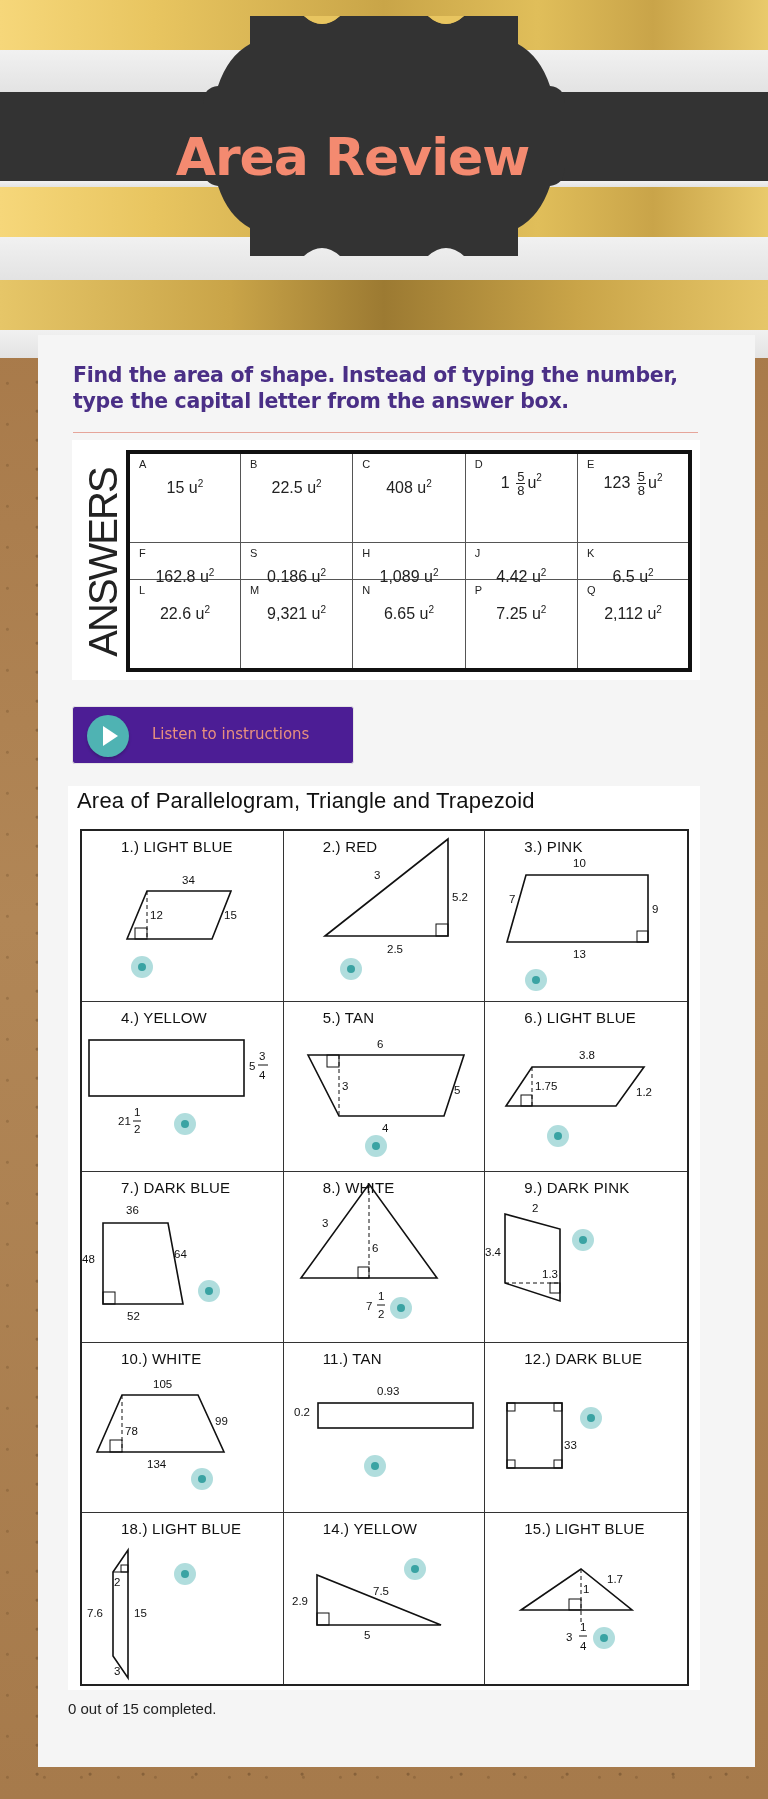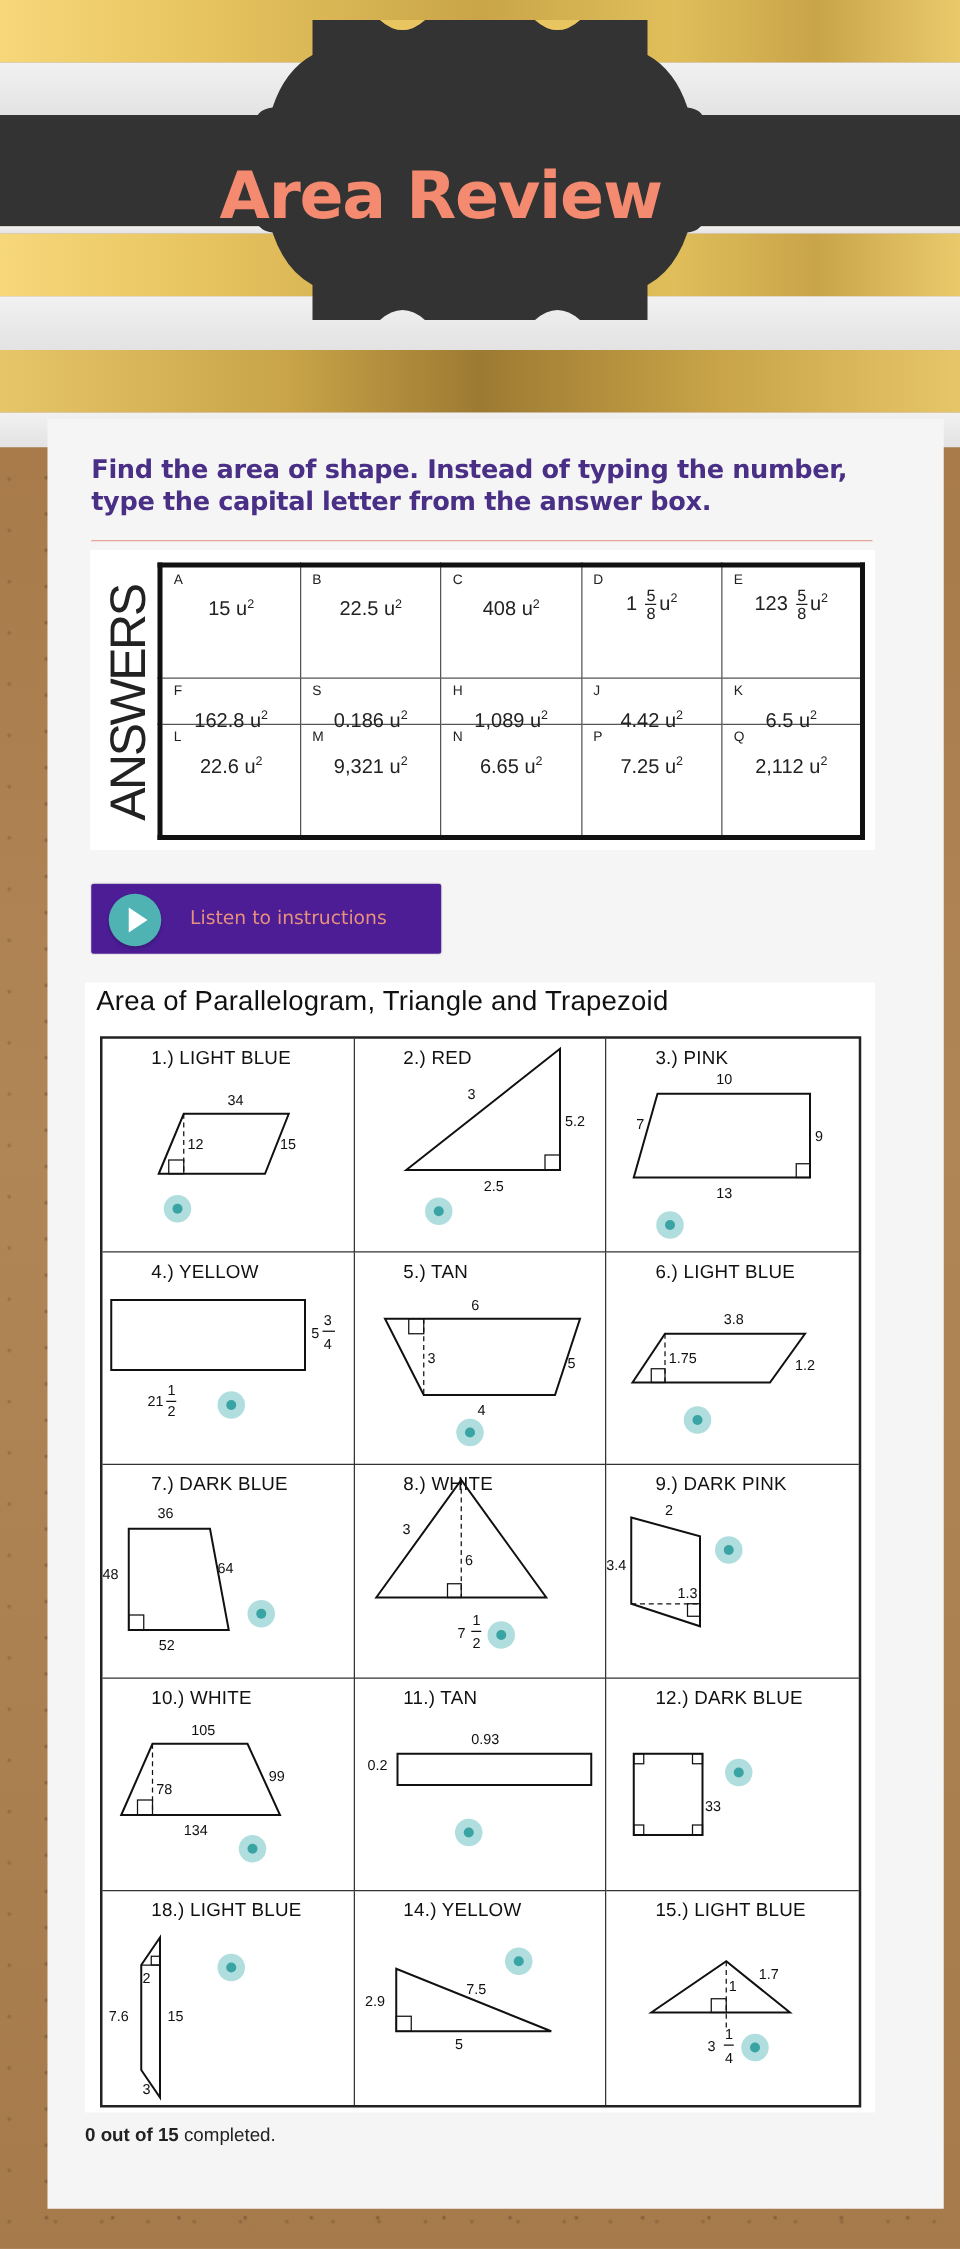--- a/index.html
+++ b/index.html
@@ -111,21 +111,21 @@
     background: rgba(79,179,179,.45); cursor: pointer;
   }
   .hotspot:after {
     content: ""; position: absolute; left: 7px; top: 7px; width: 8px; height: 8px; border-radius: 50%;
     background: #3aa3a3;
   }
   .progress {
     position: absolute; left: 30px; top: 1365px; font-size: 15px; color: #222;
     font-family: "Liberation Sans", sans-serif;
   }
-  .progress b { font-weight: bold; text-align: center; }
+  .progress b { font-weight: normal; text-align: center; }
 </style>
 </head>
 <body>
 
 <div class="kraft"></div>
 
 <div class="header">
   <div class="stripe gold" style="top:0;height:50px"></div>
   <div class="stripe white" style="top:50px;height:42px"></div>
   <div class="stripe dark" style="top:92px;height:89px"></div>

